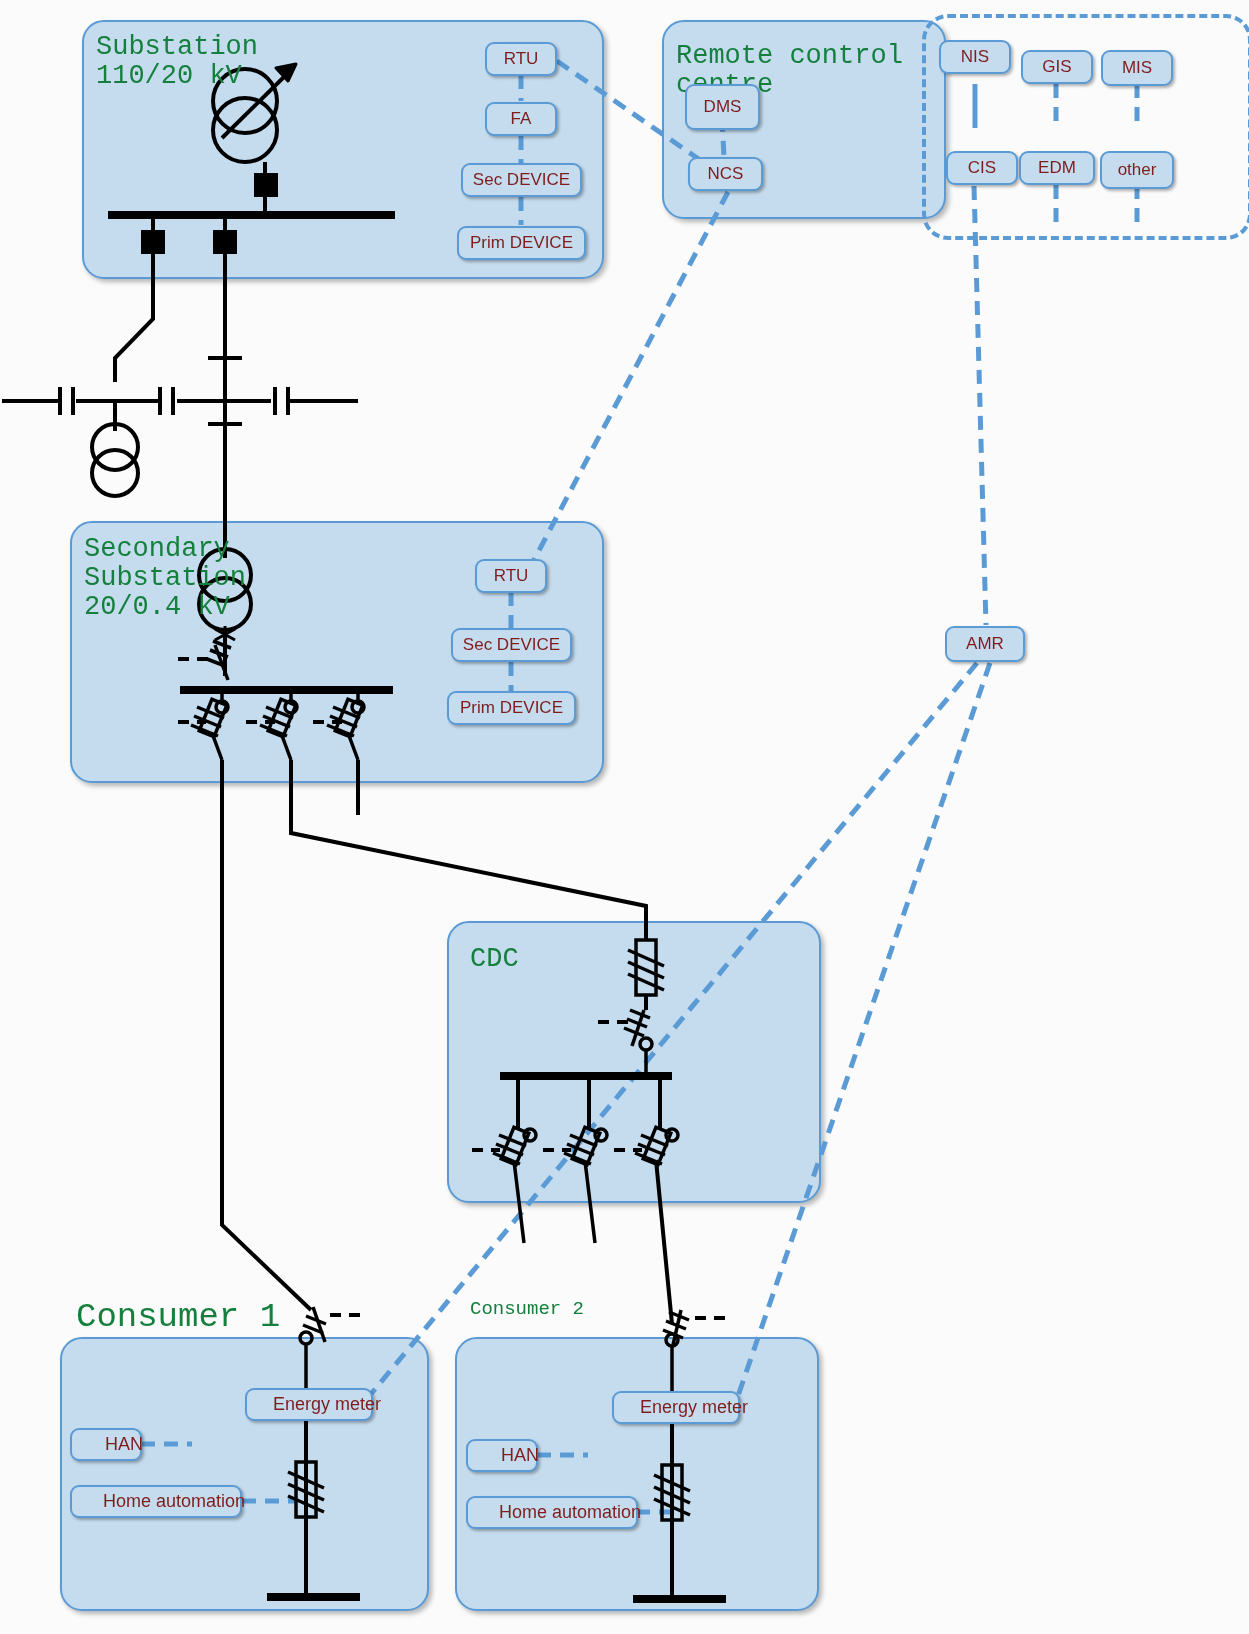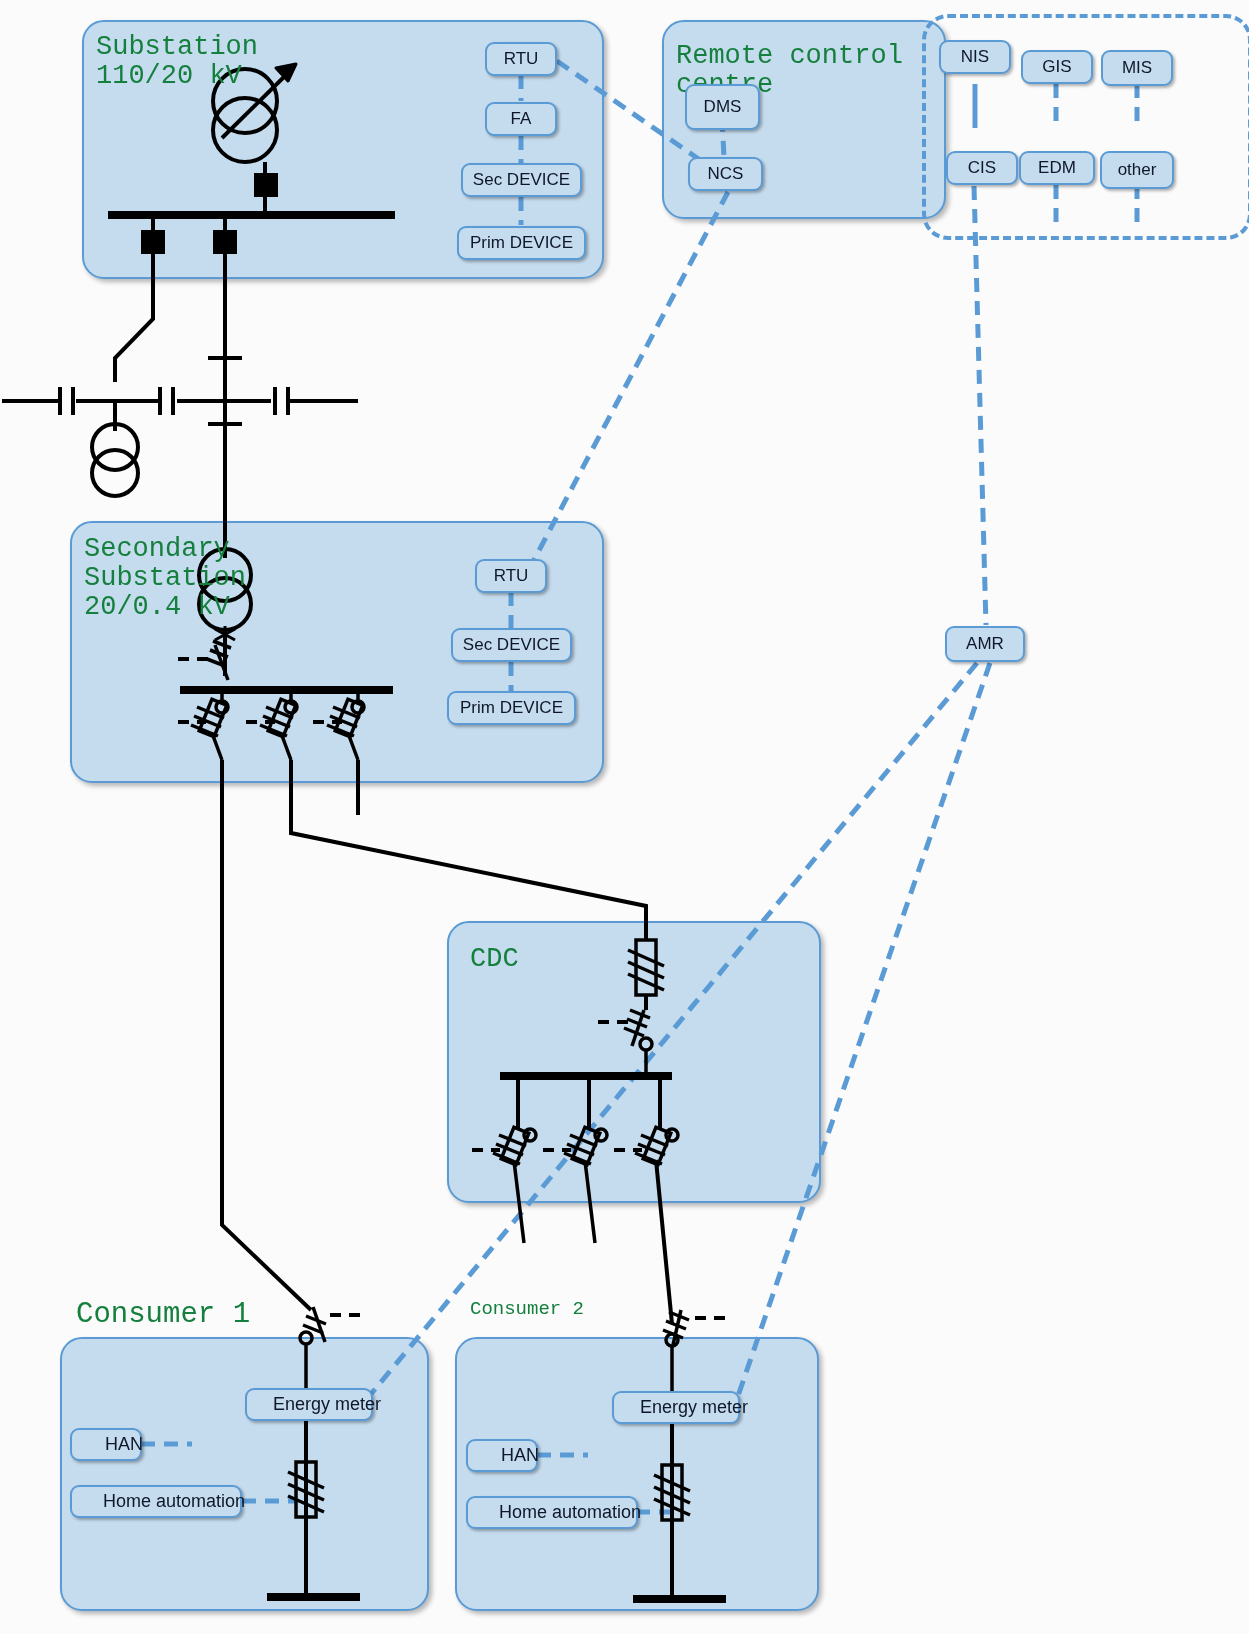--- a/index.html
+++ b/index.html
@@ -39,21 +39,21 @@
   }
 
   
   .chip{
     position:absolute;
     background:#c5dcee;
     border:2px solid #5b9bd5;
     border-radius:9px;
     box-shadow:2px 2px 3px rgba(0,0,0,.30);
     display:flex;align-items:center;justify-content:center;
-    color:#0f172a;
+    color:#7f1d1d;
     font-size:17px;
     font-family:"Liberation Sans", sans-serif;
     z-index:5;
     box-sizing:border-box;
     white-space:nowrap;
     padding:0 6px;
   }
   .chip.lg{font-size:18px;padding-left:42px;}
 </style>
 </head>
@@ -327,21 +327,21 @@
 
   <div class="panel-title" style="left:676px;top:42px;">Remote control
        centre</div>
 
   <div class="panel-title" style="left:84px;top:535px;">Secondary
 Substation
 20/0.4 kV</div>
 
   <div class="panel-title" style="left:470px;top:945px;">CDC</div>
 
-  <div class="panel-title" style="left:76px;top:1299px;font-size:29px;">Consumer 1</div>
+  <div class="panel-title" style="left:76px;top:1299px;font-size:34px;">Consumer 1</div>
 
   <div class="panel-title" style="left:470px;top:1299px;font-size:19px;">Consumer 2</div>
 
   <div class="chip" style="left:485px;top:42px;width:72px;height:34px;">
     <span>RTU</span>
   </div>
   <div class="chip" style="left:485px;top:102px;width:72px;height:34px;">
     <span>FA</span>
   </div>
   <div class="chip" style="left:461px;top:163px;width:121px;height:34px;">

